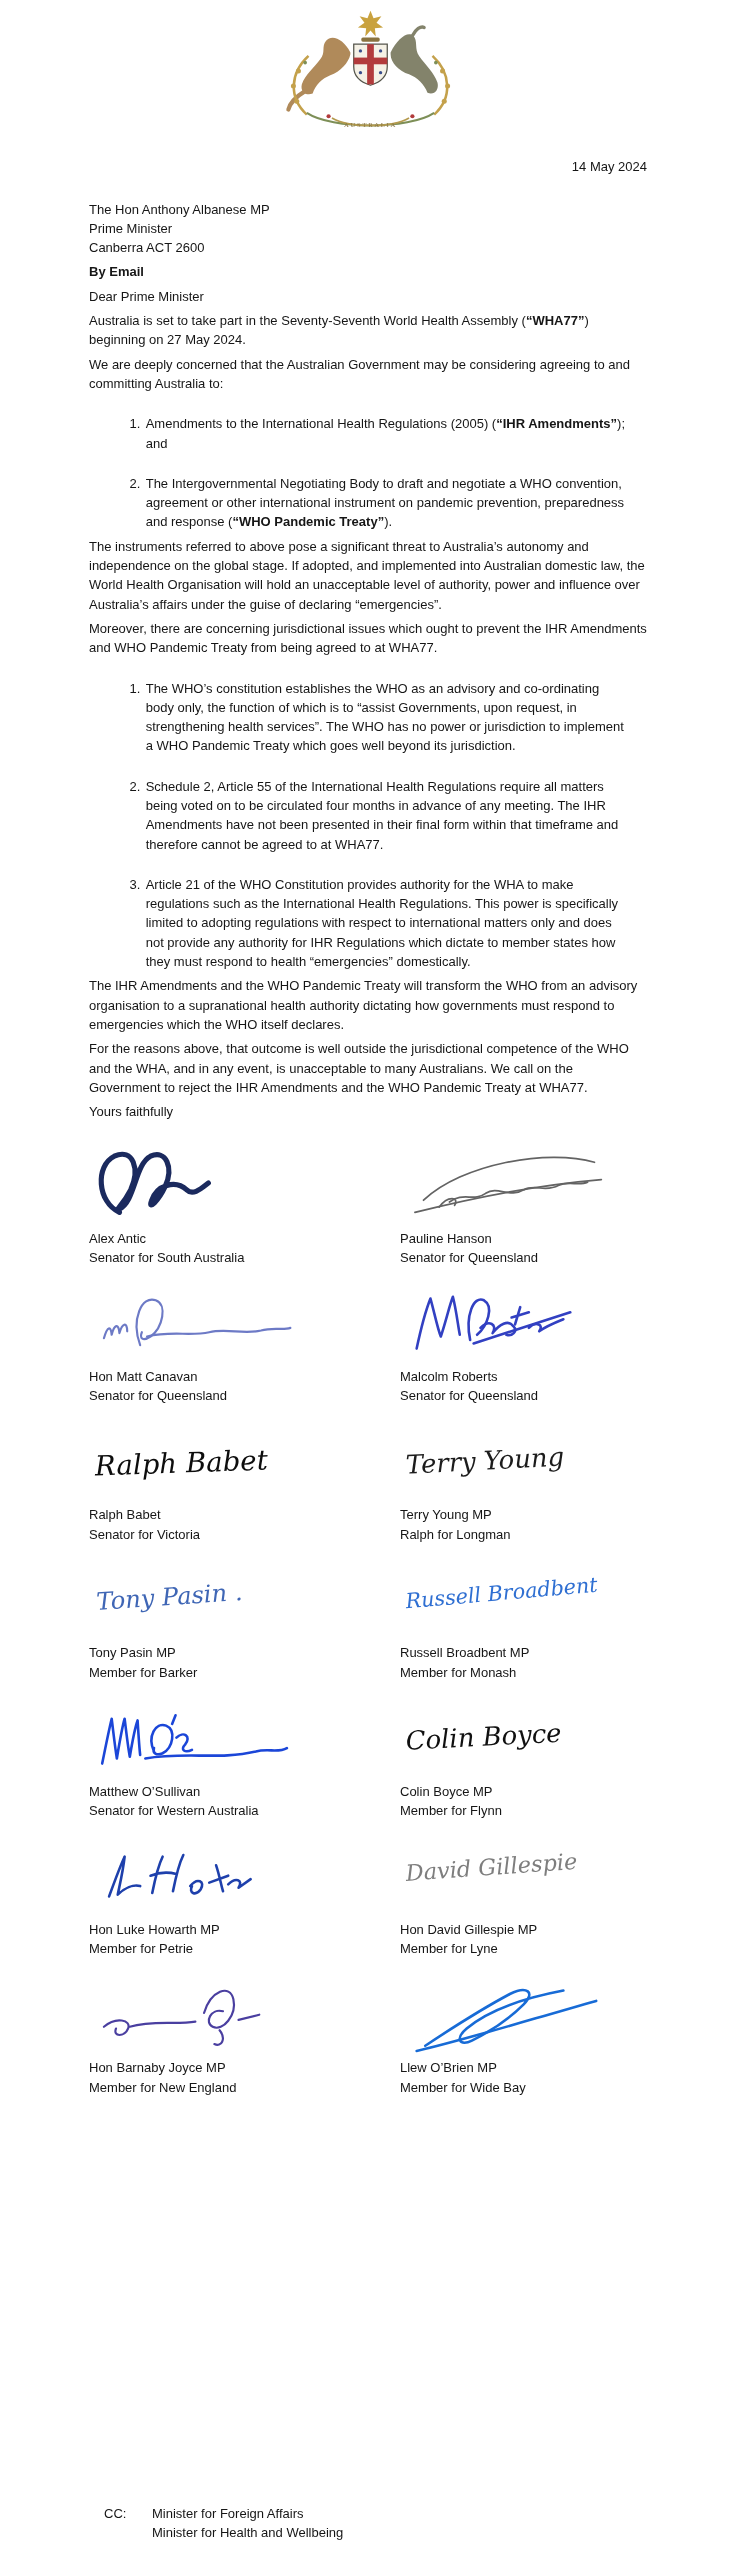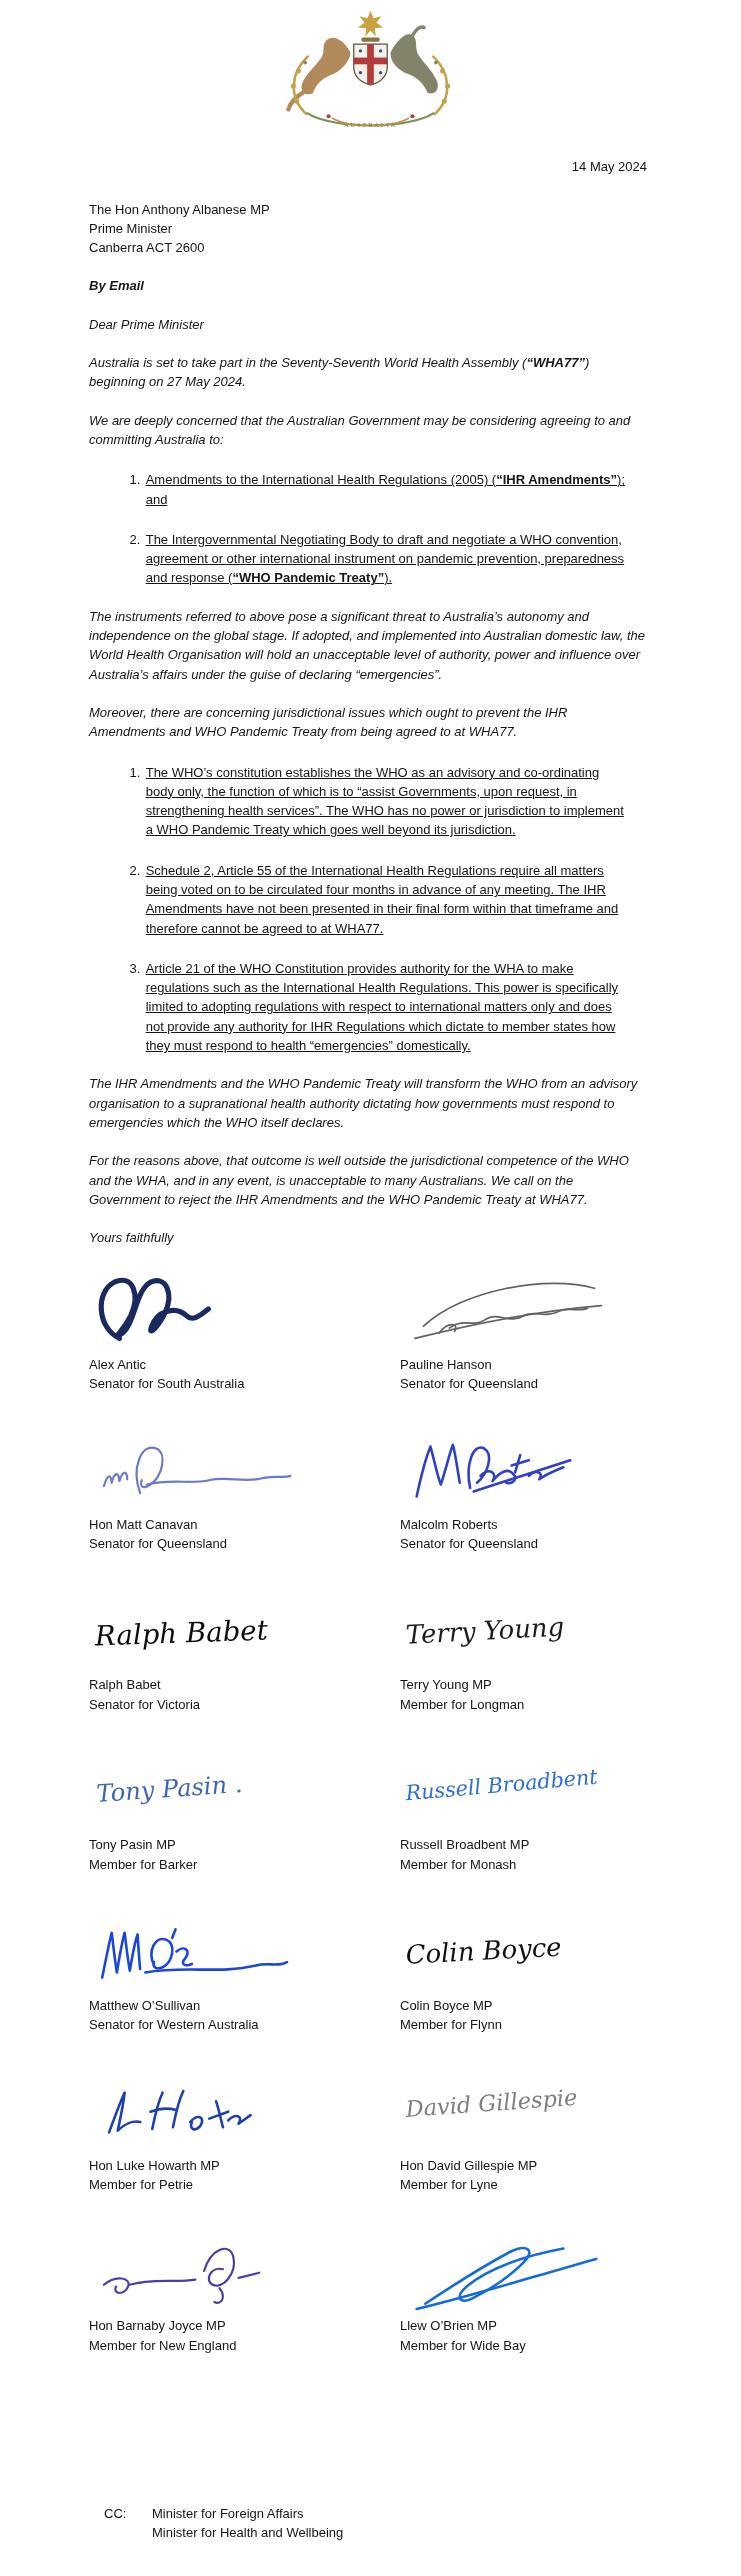--- a/index.html
+++ b/index.html
@@ -10,29 +10,29 @@
     margin:0 auto;
     background:#ffffff;
     font-family:"Liberation Sans","DejaVu Sans",sans-serif;
     font-size:13px;line-height:19.3px;color:#161616;
     overflow:hidden;
   }
   .arms{width:100%;text-align:center;padding-top:6.7px;}
   .body-col{padding:0 94px 0 89px;}
   .date-line{text-align:right;margin-top:11.8px;}
   .address{margin-top:23.5px;}
-  p{margin:19px 0 0 0;font-style:italic;}
+  p{margin:5px 0 0 0;}
   .bold{font-weight:bold;}
   ol.num-list{margin:21px 0 0 0;padding:0 0 0 55px;}
-  ol.num-list li{margin:0 16px 21px 0;padding-left:1.7px;text-decoration:underline;}
+  ol.num-list li{margin:0 16px 21px 0;padding-left:1.7px;}
   ol.num-list li:last-child{margin-bottom:0;}
   .sig-grid{
     display:grid;
     grid-template-columns:311px 222px;
-    row-gap:38px;
+    row-gap:16px;
     margin-top:23.5px;
   }
   .sig-cell{display:flex;flex-direction:column;}
   .sig-art{height:82px;width:218px;}
   .sig-art svg{width:100%;height:100%;}
   .sig-name{margin-top:1.7px;}
   .sig-title{}
   .script{font-family:"DejaVu Serif","Liberation Serif",serif;font-style:italic;}
   .cc-block{
     position:absolute;left:104px;top:2504px;
@@ -189,21 +189,21 @@
         <div class="sig-name">Ralph Babet</div>
         <div class="sig-title">Senator for Victoria</div>
       </div>
       <div class="sig-cell">
         <div class="sig-art">
           <svg viewBox="0 0 250 95" style="font-size:15.5px">
               <text x="6" y="60" class="script" font-size="30" transform="rotate(-3 6 60)" fill="#1c1c1c">Terry Young</text>
             </svg>
         </div>
         <div class="sig-name">Terry Young MP</div>
-        <div class="sig-title">Member for Longman</div>
+        <div class="sig-title">Ralph for Longman</div>
       </div>
 
       <div class="sig-cell">
         <div class="sig-art">
           <svg viewBox="0 0 250 95" style="font-size:15.5px">
               <text x="8" y="58" class="script" font-size="28" transform="rotate(-4 8 58)" fill="#3f66b5">Tony Pasin .</text>
             </svg>
         </div>
         <div class="sig-name">Tony Pasin MP</div>
         <div class="sig-title">Member for Barker</div>

